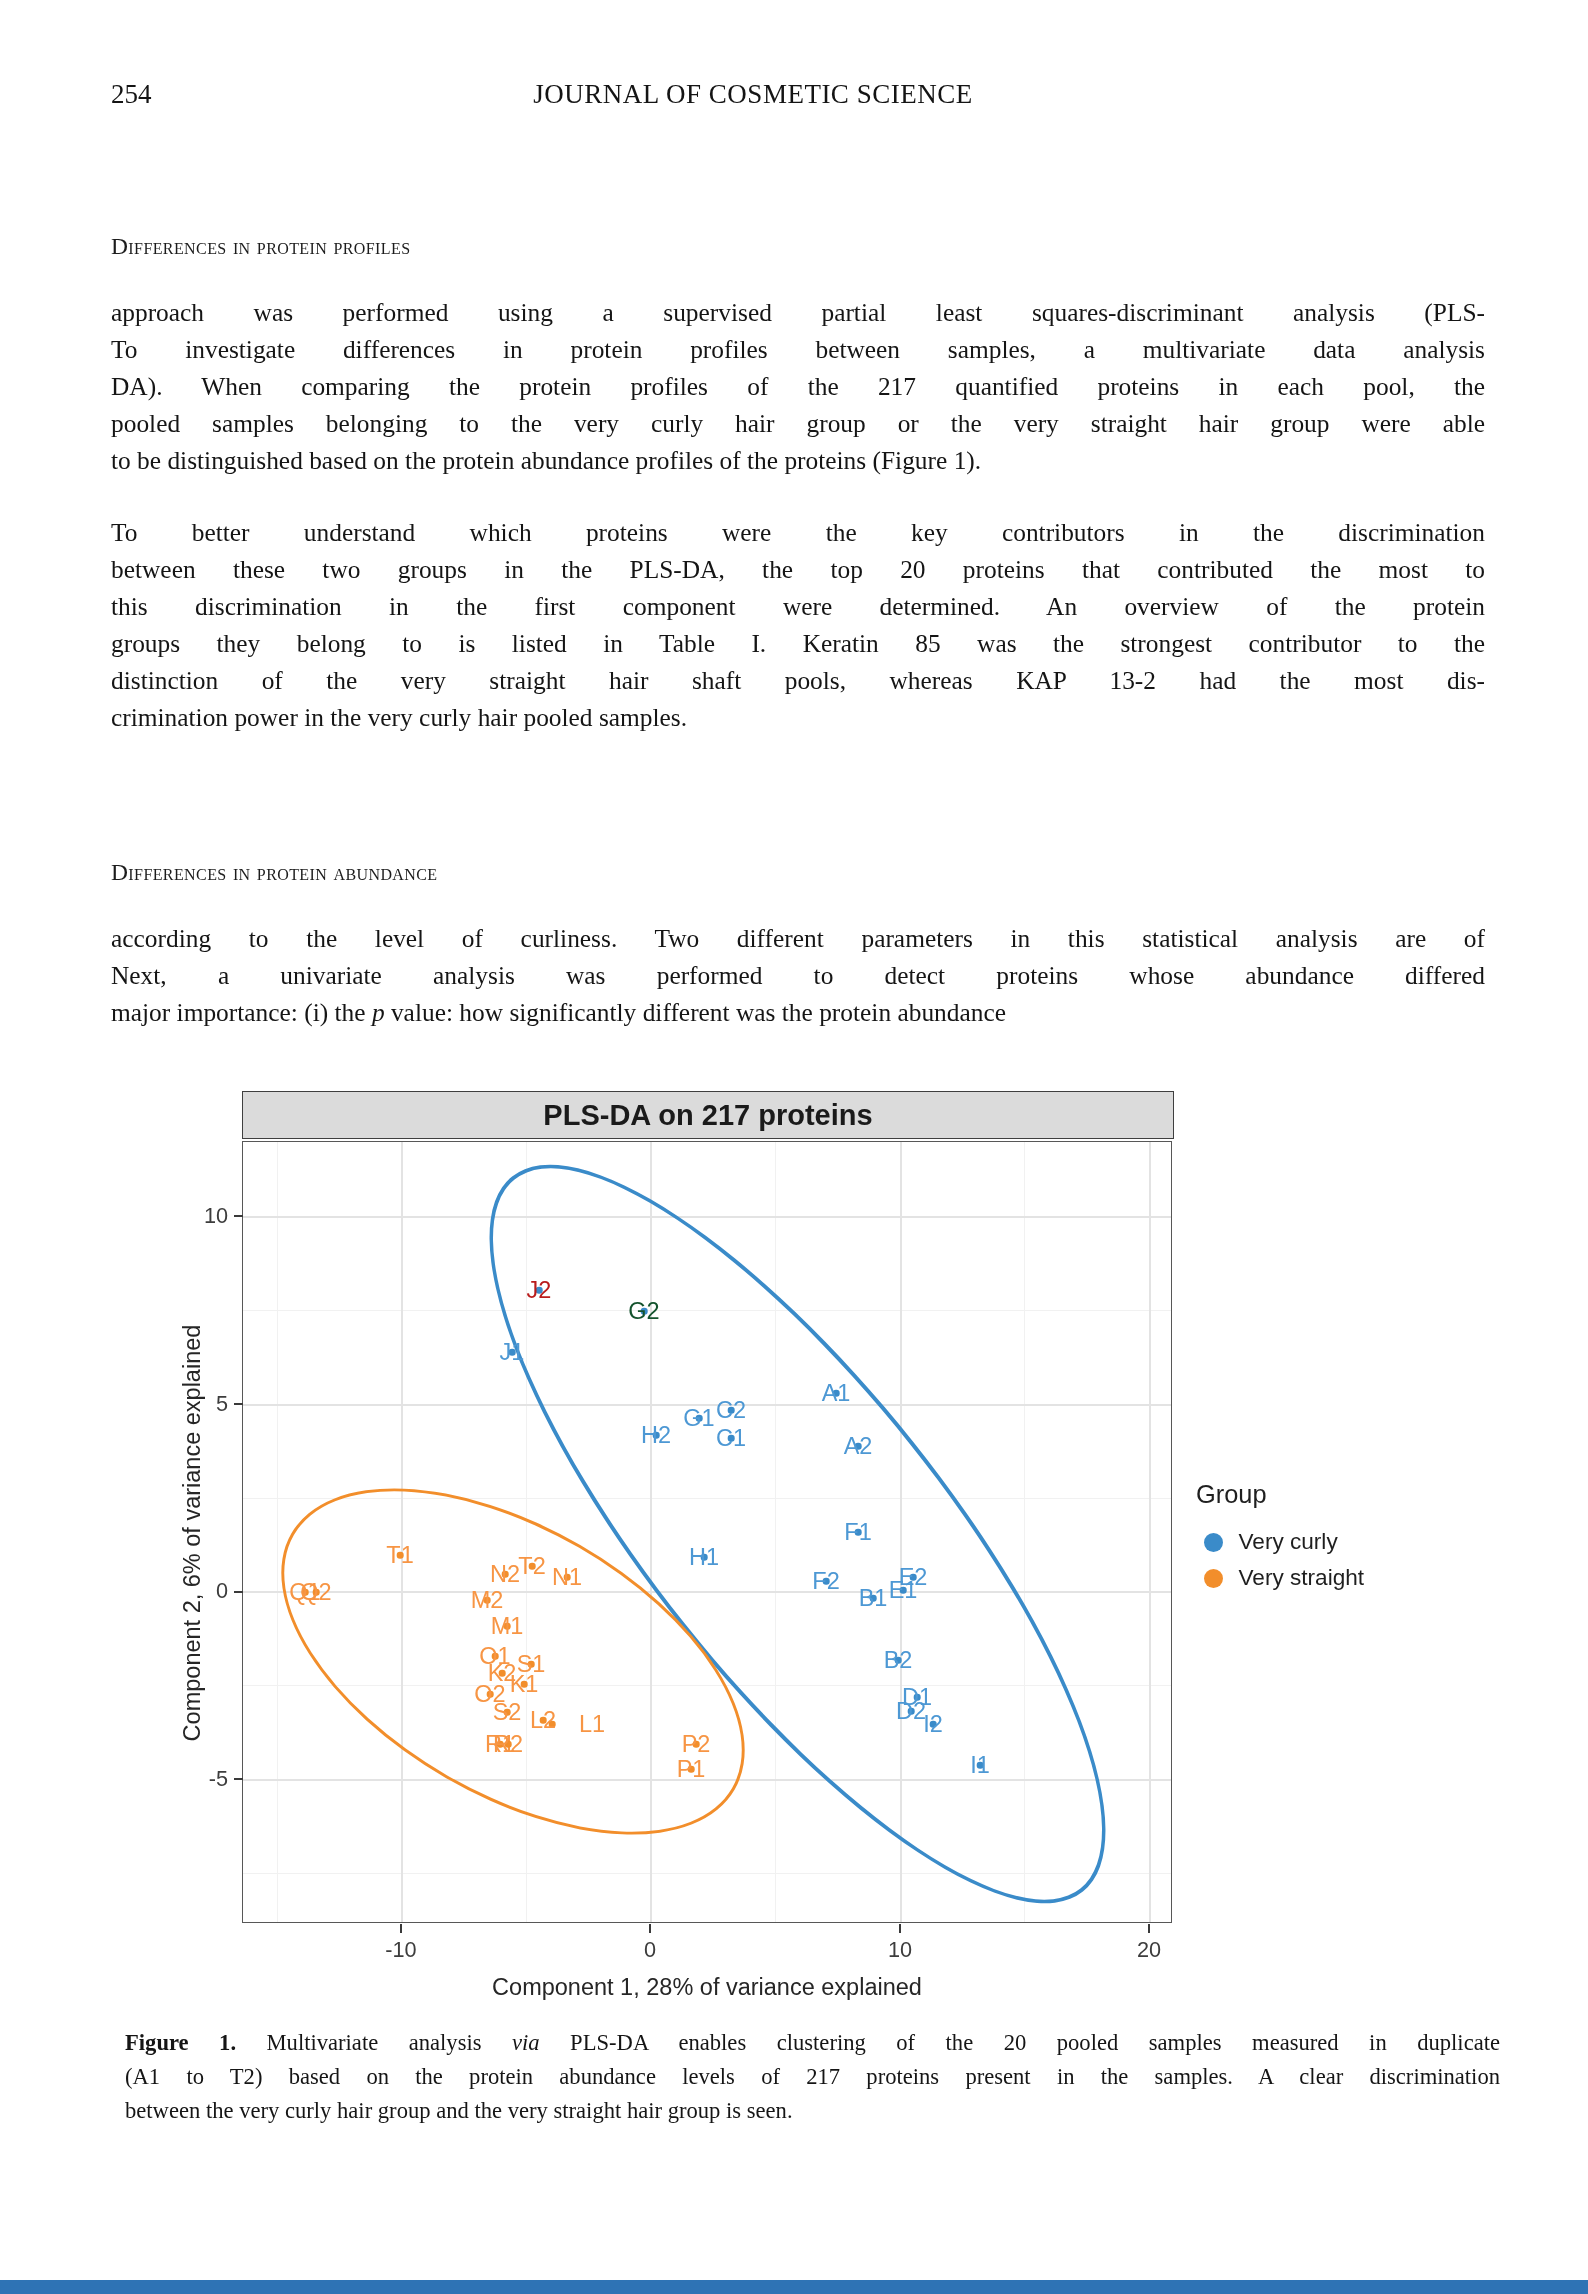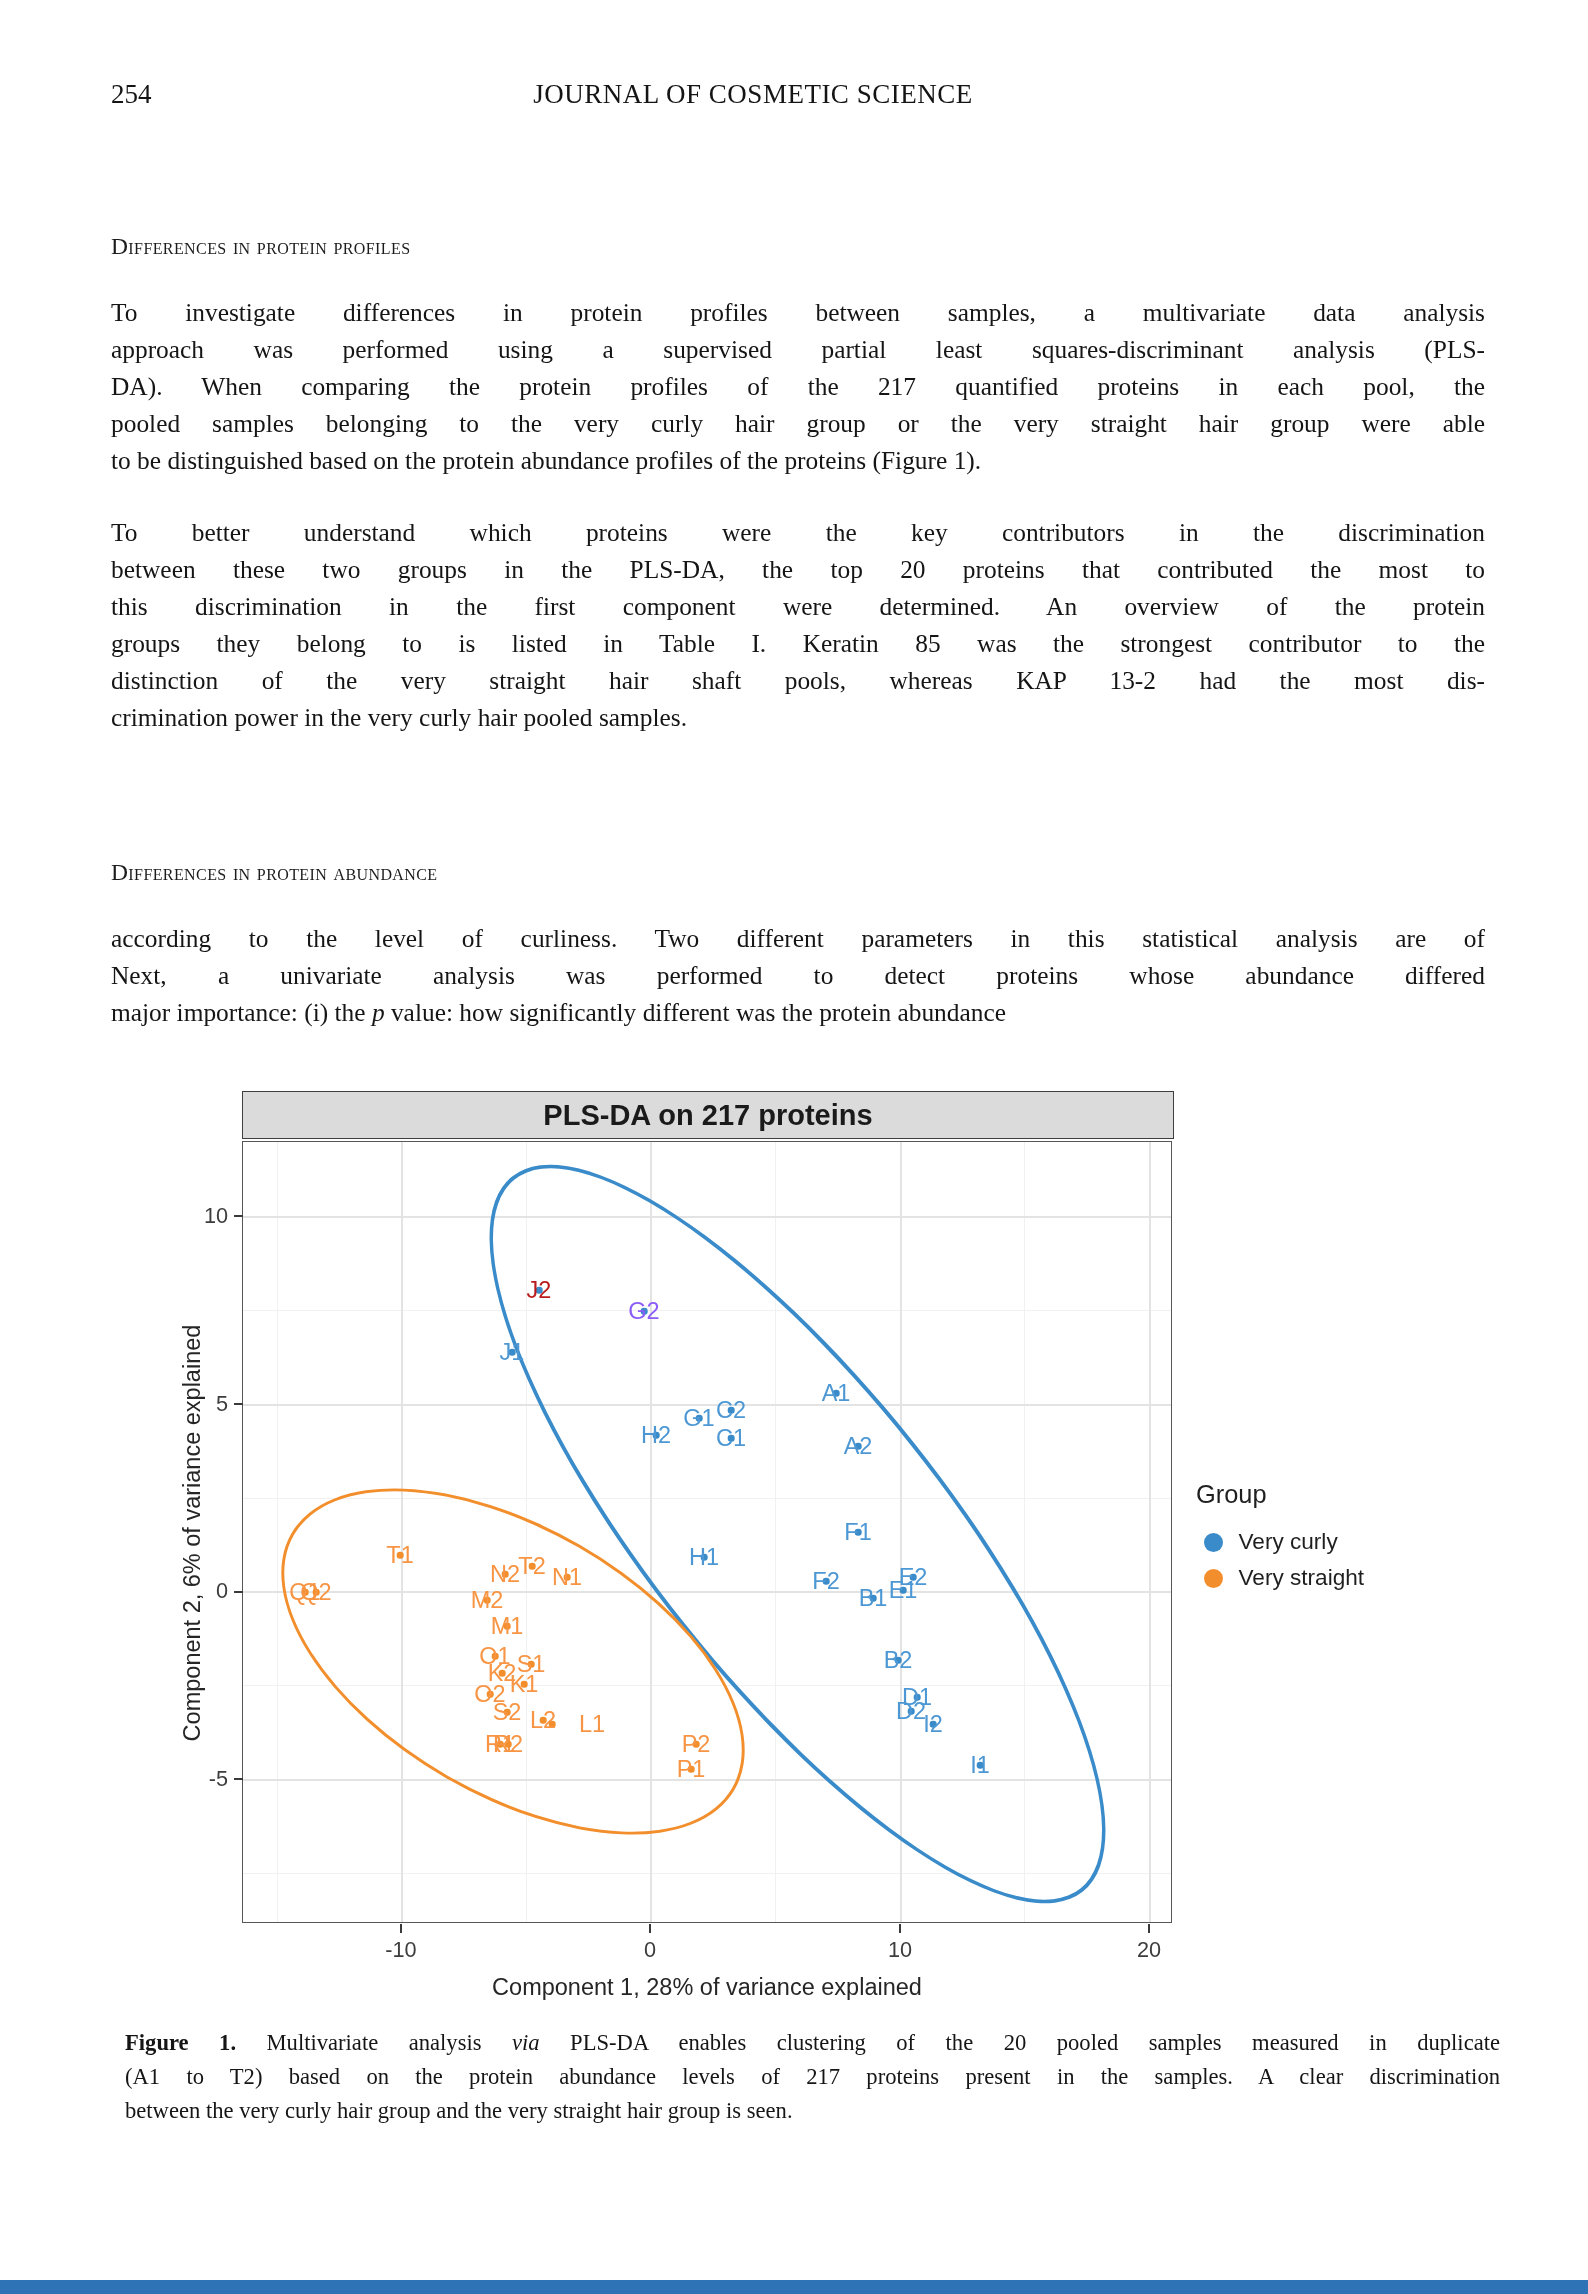--- a/index.html
+++ b/index.html
@@ -68,22 +68,22 @@
 
 <div class="page">
 
   <div class="page-header">
     <span class="pagenum">254</span>
     <span class="jtitle">JOURNAL OF COSMETIC SCIENCE</span>
   </div>
 
   <div class="sec-heading h1pos">Differences in protein profiles</div>
   <div class="body-par p1pos">
+      <div class="tline"><span>approach was performed using a supervised partial least squares-discriminant analysis (PLS-</span></div>
       <div class="tline"><span>To investigate differences in protein profiles between samples, a multivariate data analysis</span></div>
-      <div class="tline"><span>approach was performed using a supervised partial least squares-discriminant analysis (PLS-</span></div>
       <div class="tline"><span>DA). When comparing the protein profiles of the 217 quantified proteins in each pool, the</span></div>
       <div class="tline"><span>pooled samples belonging to the very curly hair group or the very straight hair group were able</span></div>
       <div class="tline tlast"><span>to be distinguished based on the protein abundance profiles of the proteins (Figure 1).</span></div>
     </div>
   <div class="body-par p2pos">
       <div class="tline"><span>To better understand which proteins were the key contributors in the discrimination</span></div>
       <div class="tline"><span>between these two groups in the PLS-DA, the top 20 proteins that contributed the most to</span></div>
       <div class="tline"><span>this discrimination in the first component were determined. An overview of the protein</span></div>
       <div class="tline"><span>groups they belong to is listed in Table I. Keratin 85 was the strongest contributor to the</span></div>
       <div class="tline"><span>distinction of the very straight hair shaft pools, whereas KAP 13-2 had the most dis-</span></div>
@@ -137,21 +137,21 @@
         <div class="pt" style="left: 660px; top: 448px; color: rgb(77, 152, 212);">E1</div>
         <div class="dot" style="left: 670px; top: 435px; background: rgb(58, 139, 201);"></div>
         <div class="pt" style="left: 670px; top: 435px; color: rgb(77, 152, 212);">E2</div>
         <div class="dot" style="left: 615px; top: 390px; background: rgb(58, 139, 201);"></div>
         <div class="pt" style="left: 615px; top: 390px; color: rgb(77, 152, 212);">F1</div>
         <div class="dot" style="left: 583px; top: 439px; background: rgb(58, 139, 201);"></div>
         <div class="pt" style="left: 583px; top: 439px; color: rgb(77, 152, 212);">F2</div>
         <div class="dot" style="left: 456px; top: 276px; background: rgb(58, 139, 201);"></div>
         <div class="pt" style="left: 456px; top: 276px; color: rgb(77, 152, 212);">G1</div>
         <div class="dot" style="left: 401px; top: 169px; background: rgb(58, 139, 201);"></div>
-        <div class="pt" style="left: 401px; top: 169px; color: #8b5cf6;">G2</div>
+        <div class="pt" style="left: 401px; top: 169px; color: #14532d;">G2</div>
         <div class="dot" style="left: 461px; top: 415px; background: rgb(58, 139, 201);"></div>
         <div class="pt" style="left: 461px; top: 415px; color: rgb(77, 152, 212);">H1</div>
         <div class="dot" style="left: 413px; top: 293px; background: rgb(58, 139, 201);"></div>
         <div class="pt" style="left: 413px; top: 293px; color: rgb(77, 152, 212); text-align: center;">H2</div>
         <div class="dot" style="left: 737px; top: 623px; background: rgb(58, 139, 201);"></div>
         <div class="pt" style="left: 737px; top: 623px; color: rgb(77, 152, 212);">I1</div>
         <div class="dot" style="left: 690px; top: 582px; background: rgb(58, 139, 201);"></div>
         <div class="pt" style="left: 690px; top: 582px; color: rgb(77, 152, 212);">I2</div>
         <div class="dot" style="left: 269px; top: 210px; background: rgb(58, 139, 201);"></div>
         <div class="pt" style="left: 269px; top: 210px; color: rgb(77, 152, 212);">J1</div>

